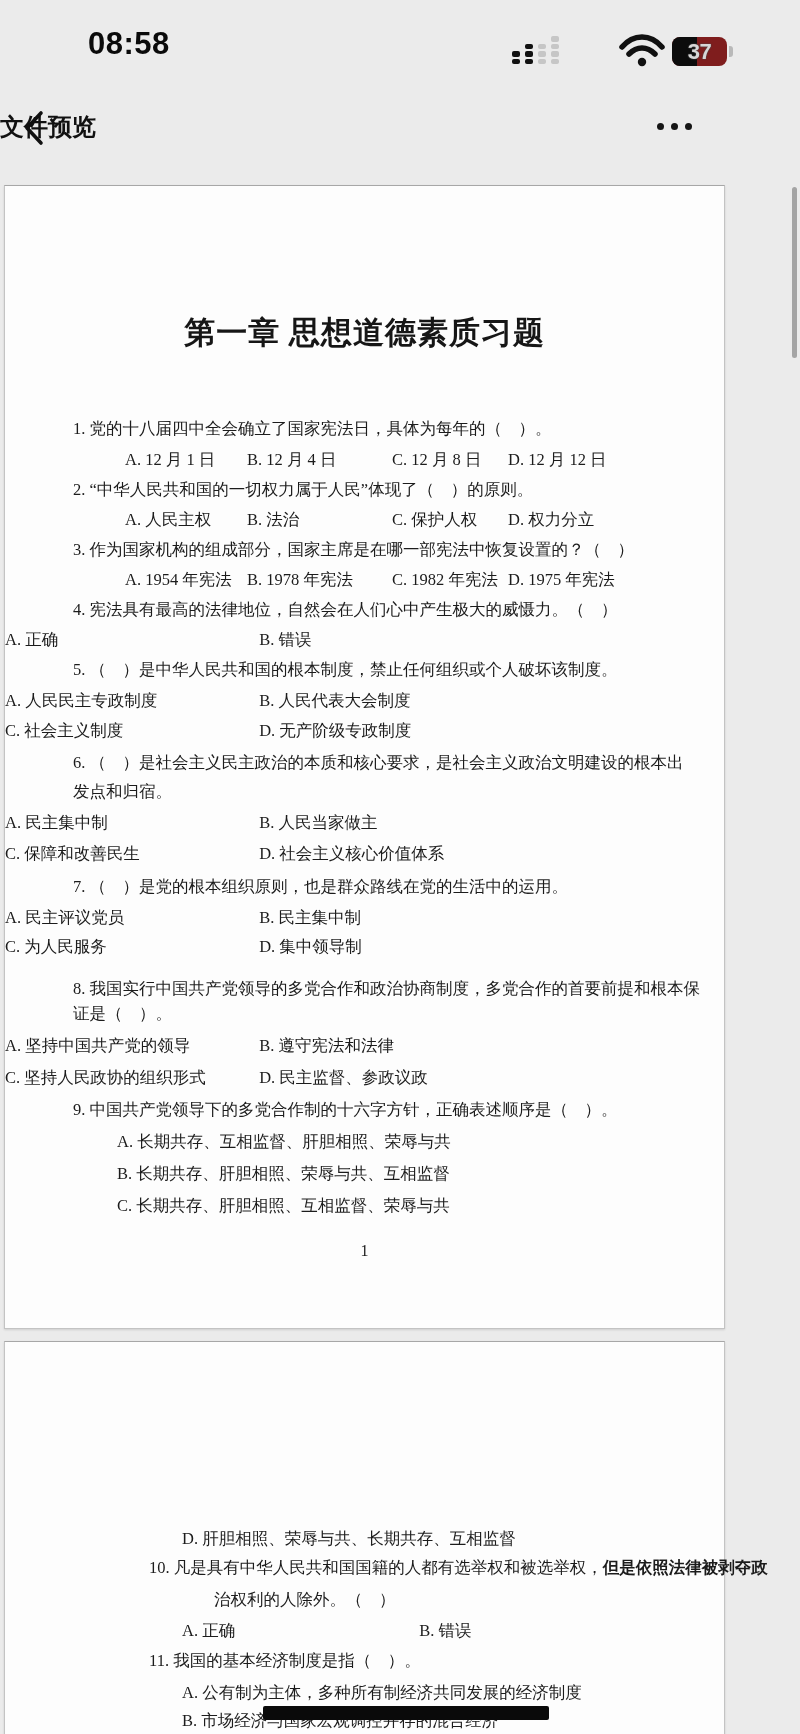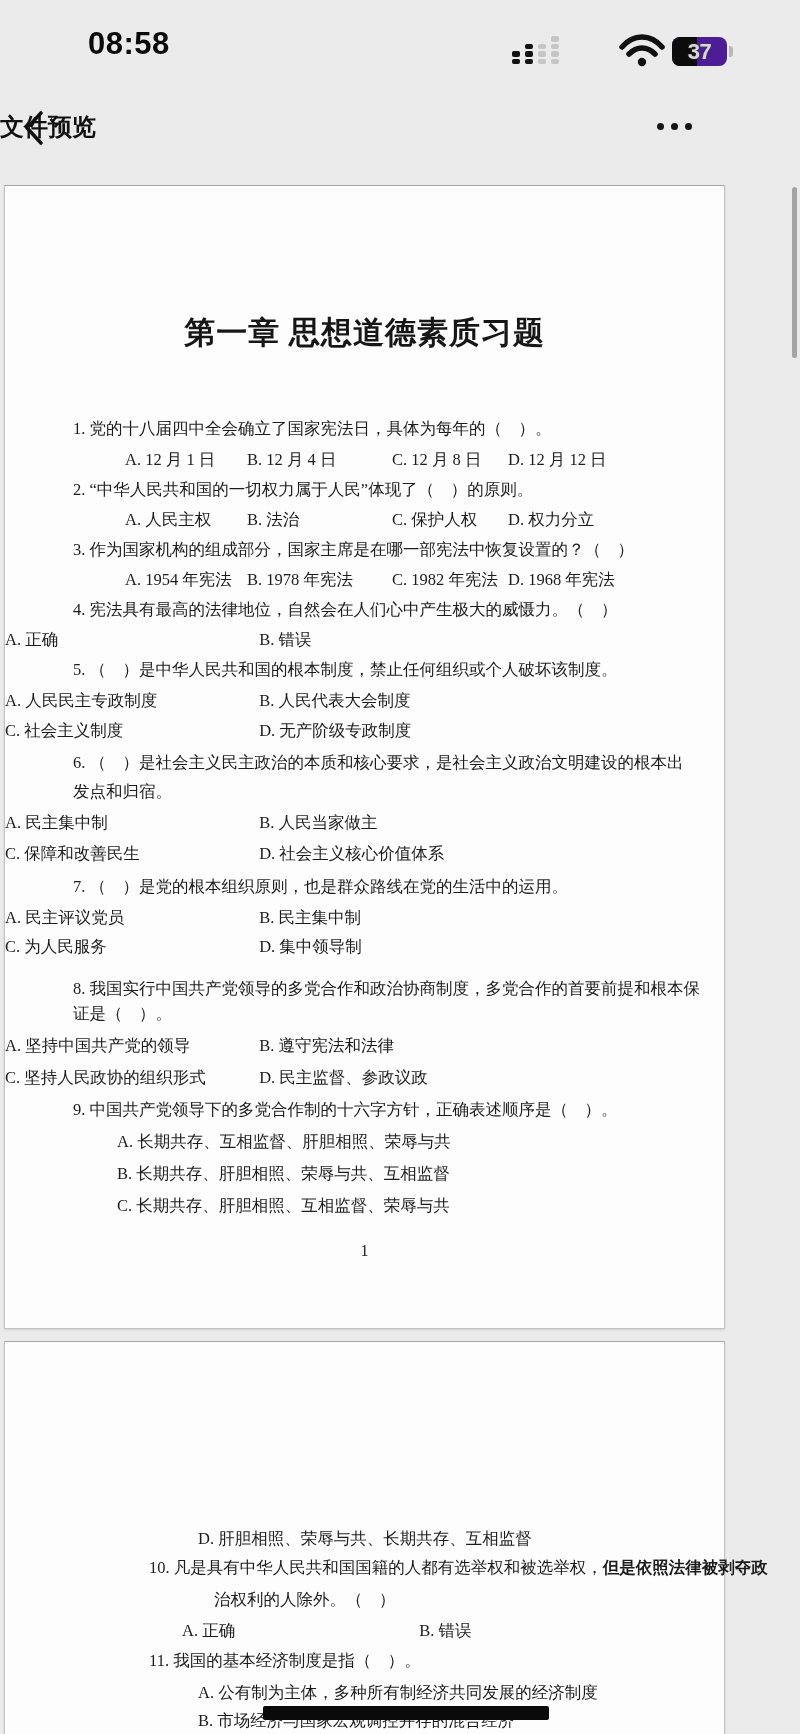--- a/index.html
+++ b/index.html
@@ -15,21 +15,21 @@
   .time {
     position:absolute; left:88px; top:26px;
     font-size:31px; font-weight:700; color:#0a0a0a; letter-spacing:.5px;
   }
   .cellular { position:absolute; left:512px; top:36px; display:flex; align-items:flex-end; gap:5px; height:28px; }
   .cellular .bar { display:flex; flex-direction:column; gap:2px; }
   .cellular .dot { width:8px; height:5.5px; border-radius:2px; background:#111; }
   .cellular .bar.dim .dot { background:#c6c6c6; }
   .wifi { position:absolute; left:618px; top:34px; }
   .battery { position:absolute; left:672px; top:37px; width:55px; height:29px;
-    background:#4c1d95; border-radius:8px; overflow:hidden; }
+    background:#7f1d1d; border-radius:8px; overflow:hidden; }
   .battery .fill { position:absolute; left:0; top:0; bottom:0; width:45%; background:#0c0c0c; }
   .battery .pct {
     position:absolute; inset:0; display:flex; align-items:center; justify-content:center;
     font-size:22px; font-weight:800; color:#d7d7d7;
     text-shadow:0 0 1px #4a4a4a, 0 0 2px #4a4a4a; letter-spacing:-.5px;
   }
   .battery-cap { position:absolute; left:729px; top:46px; width:4px; height:11px;
     background:#b9b9b9; border-radius:0 3px 3px 0; }
 
   
@@ -60,21 +60,21 @@
   .ln { position:absolute; white-space:nowrap; height:26px; line-height:26px; font-size:16.5px; }
   .q    { left:68px; }
   .opt  { left:112px; }
   .row  { left:112px; display:flex;margin-left:8px; }
   .row .cA { width:122px; } .row .cB { width:145px; } .row .cC { width:116px; }
   .row2 .cL { display:inline-block; width:250px; }
   .pgnum { left:0; right:0; text-align:center; font-size:16px; }
 
   
   .q2x   { left:144px; }
-  .opt2  { left:193px;text-align:right; }
+  .opt2  { left:177px;text-align:right; }
   .cont2 { left:209px; }
   .row2b .cL { display:inline-block; width:233px; }
   .bold  { font-weight:700; }
 
   .redaction-bar {
     position:absolute; left:258px; top:364px; width:286px; height:14px;
     background:#0a0a0a; border-radius:2px; z-index:2;
   }
 
   
@@ -155,21 +155,21 @@
     <span class="cB">B. 法治</span>
     <span class="cC">C. 保护人权</span>
     <span>D. 权力分立</span>
   </div>
 
   <div class="ln q" style="top:351px">3. 作为国家机构的组成部分，国家主席是在哪一部宪法中恢复设置的？（　）</div>
   <div class="ln row" style="top:381px">
     <span class="cA">A. 1954 年宪法</span>
     <span class="cB">B. 1978 年宪法</span>
     <span class="cC">C. 1982 年宪法</span>
-    <span>D. 1968 年宪法</span>
+    <span>D. 1975 年宪法</span>
   </div>
 
   <div class="ln q" style="top:411px">4. 宪法具有最高的法律地位，自然会在人们心中产生极大的威慑力。（　）</div>
   <div class="ln row2" style="top:441px">
     <span class="cL">A. 正确</span>
     <span>B. 错误</span>
   </div>
 
   <div class="ln q" style="top:471px">5. （　）是中华人民共和国的根本制度，禁止任何组织或个人破坏该制度。</div>
   <div class="ln row2" style="top:502px">

